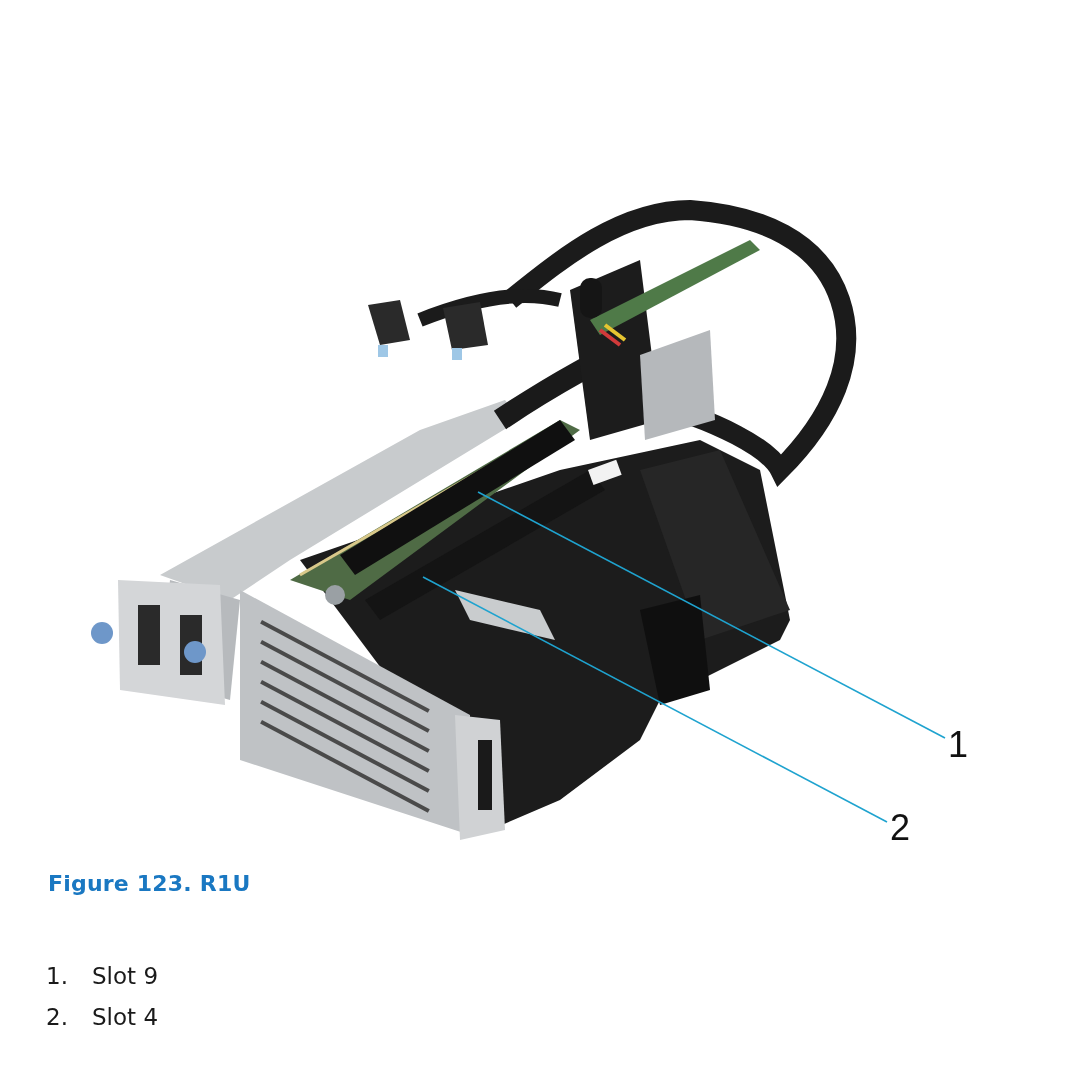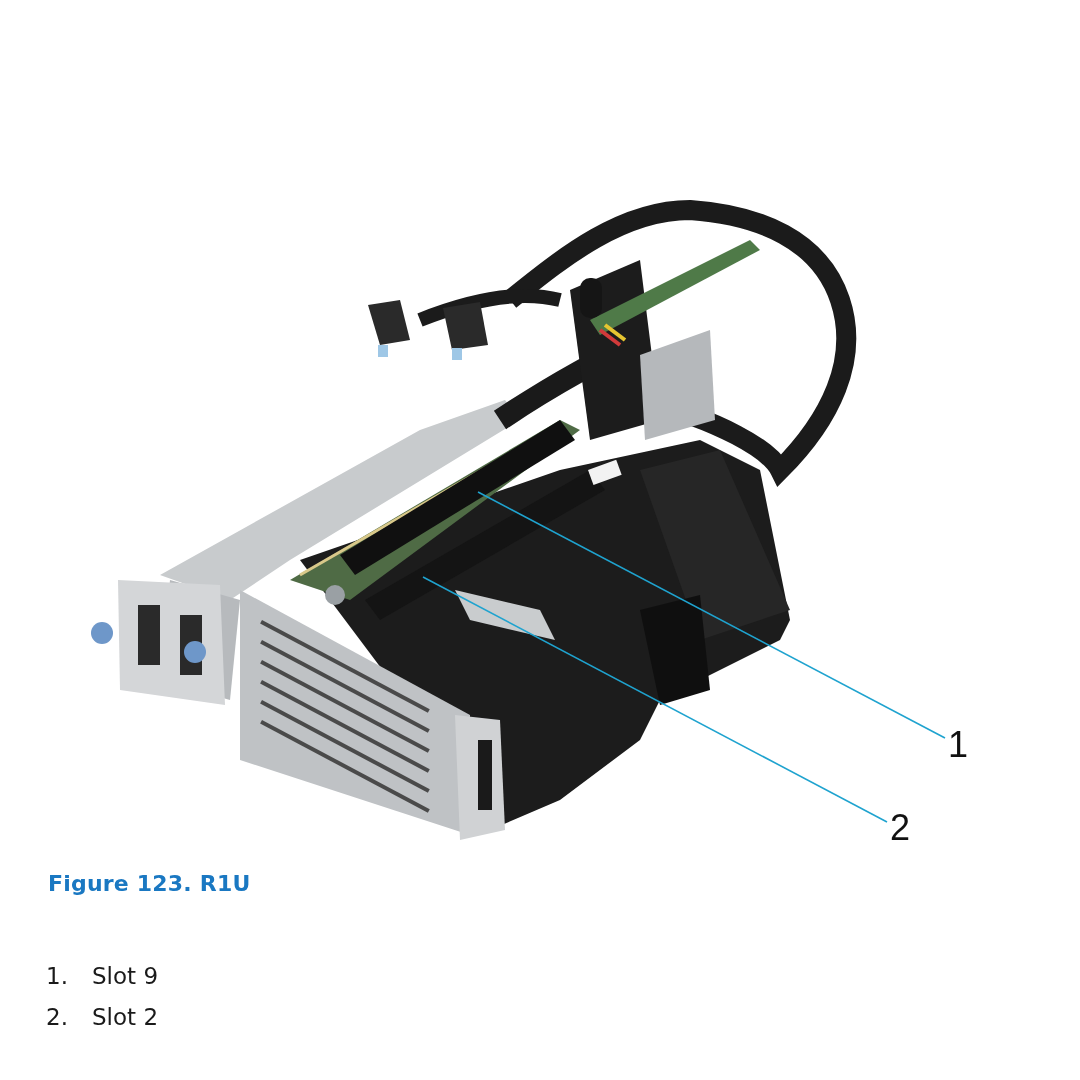--- a/index.html
+++ b/index.html
@@ -83,15 +83,15 @@
 
 <div class="caption">Figure 123. R1U</div>
 
 <ul class="legend">
   <li>
     <span class="num">1.</span>
     <span>Slot 9</span>
   </li>
   <li>
     <span class="num">2.</span>
-    <span>Slot 2</span>
+    <span>Slot 4</span>
   </li>
 </ul>
 
 </body></html>

